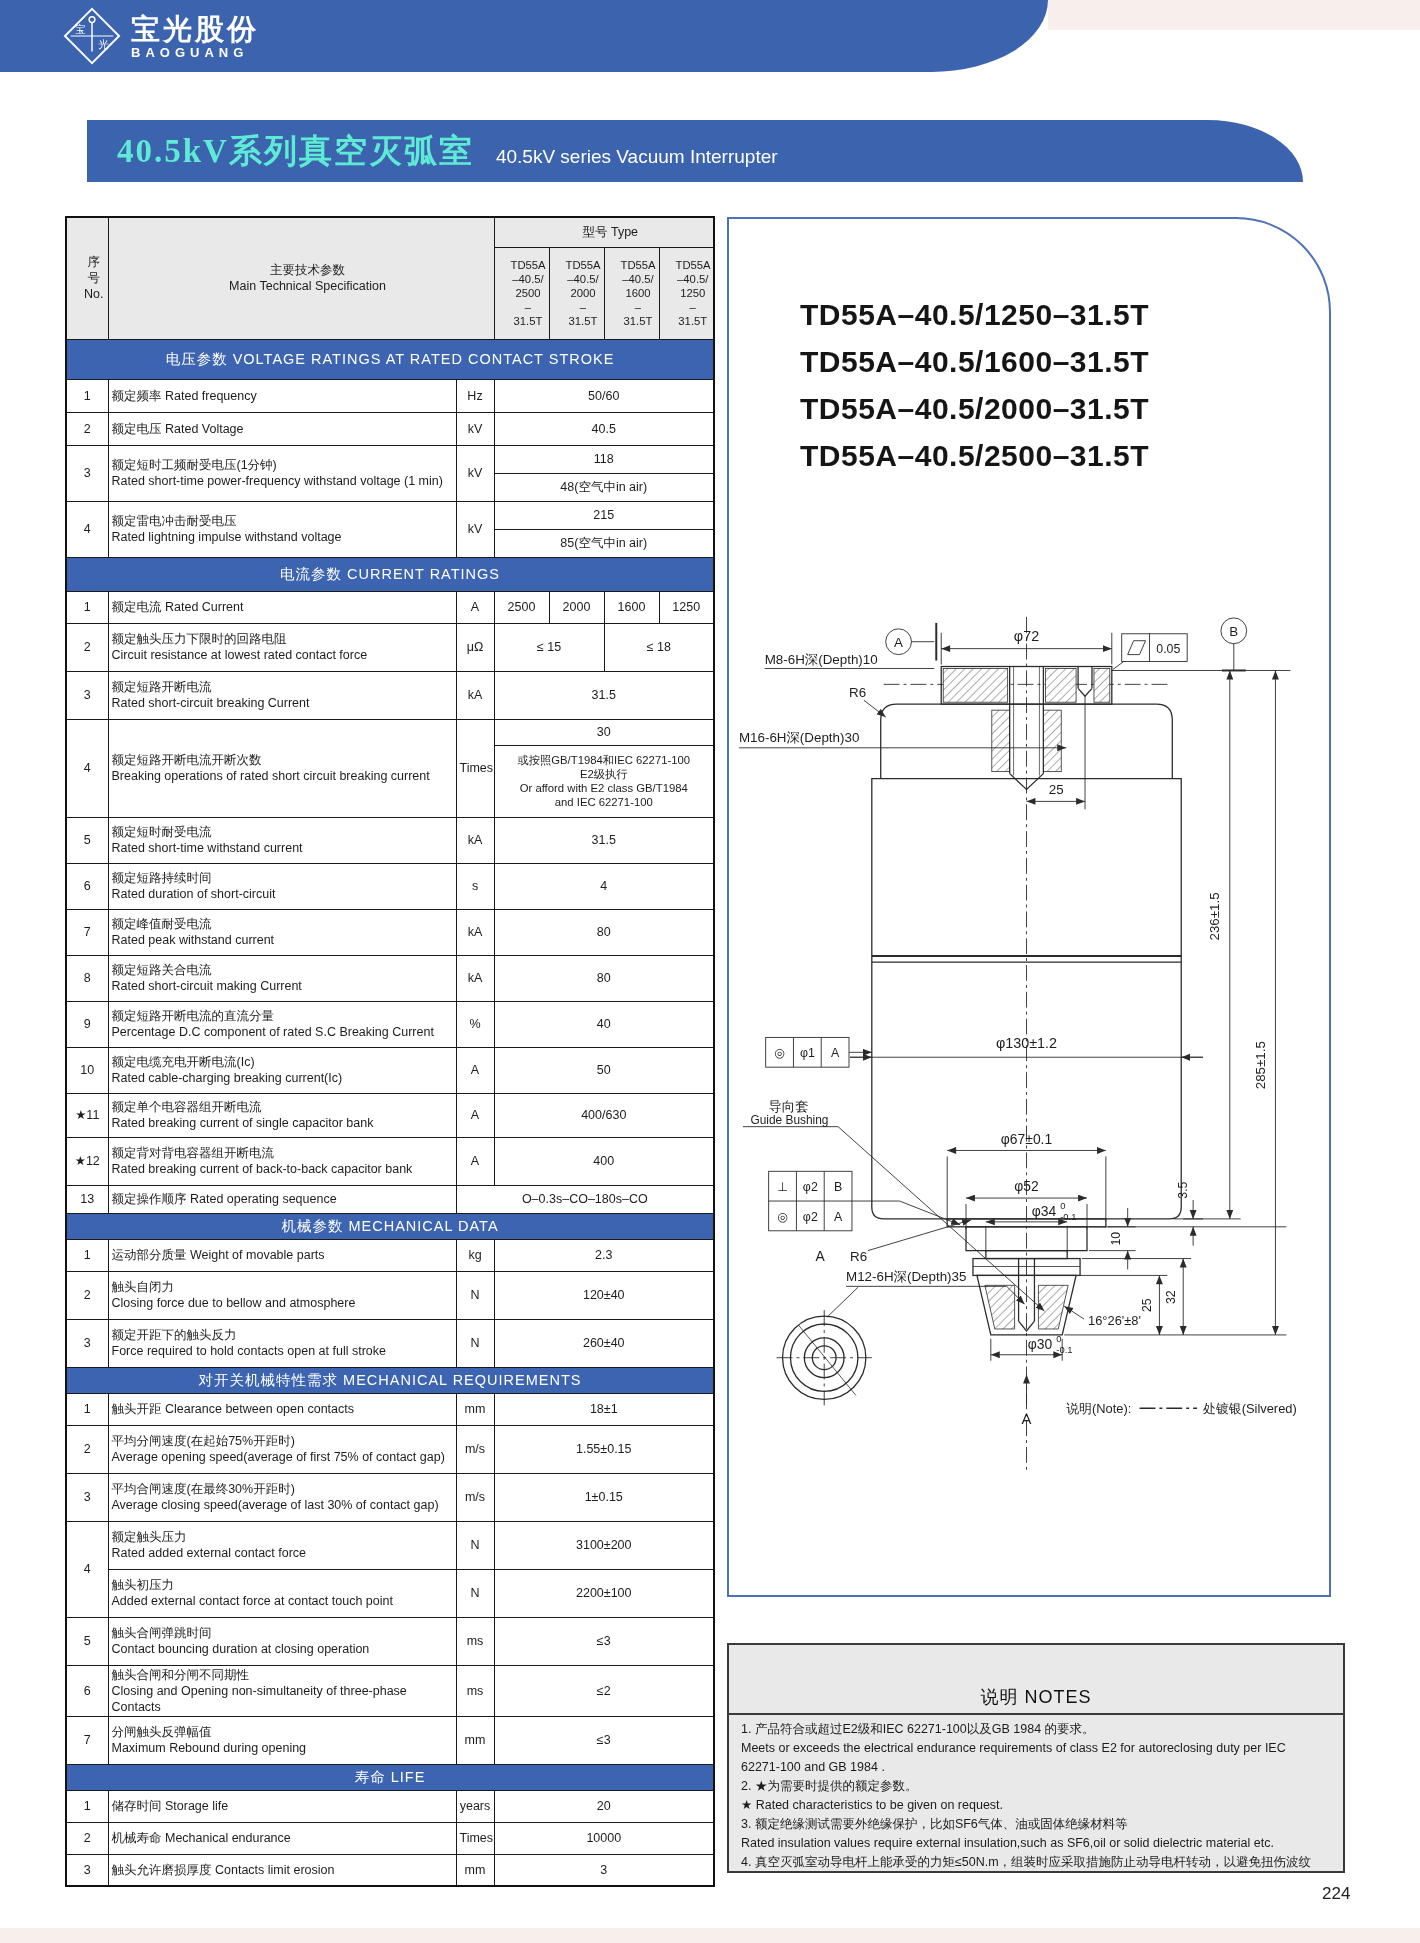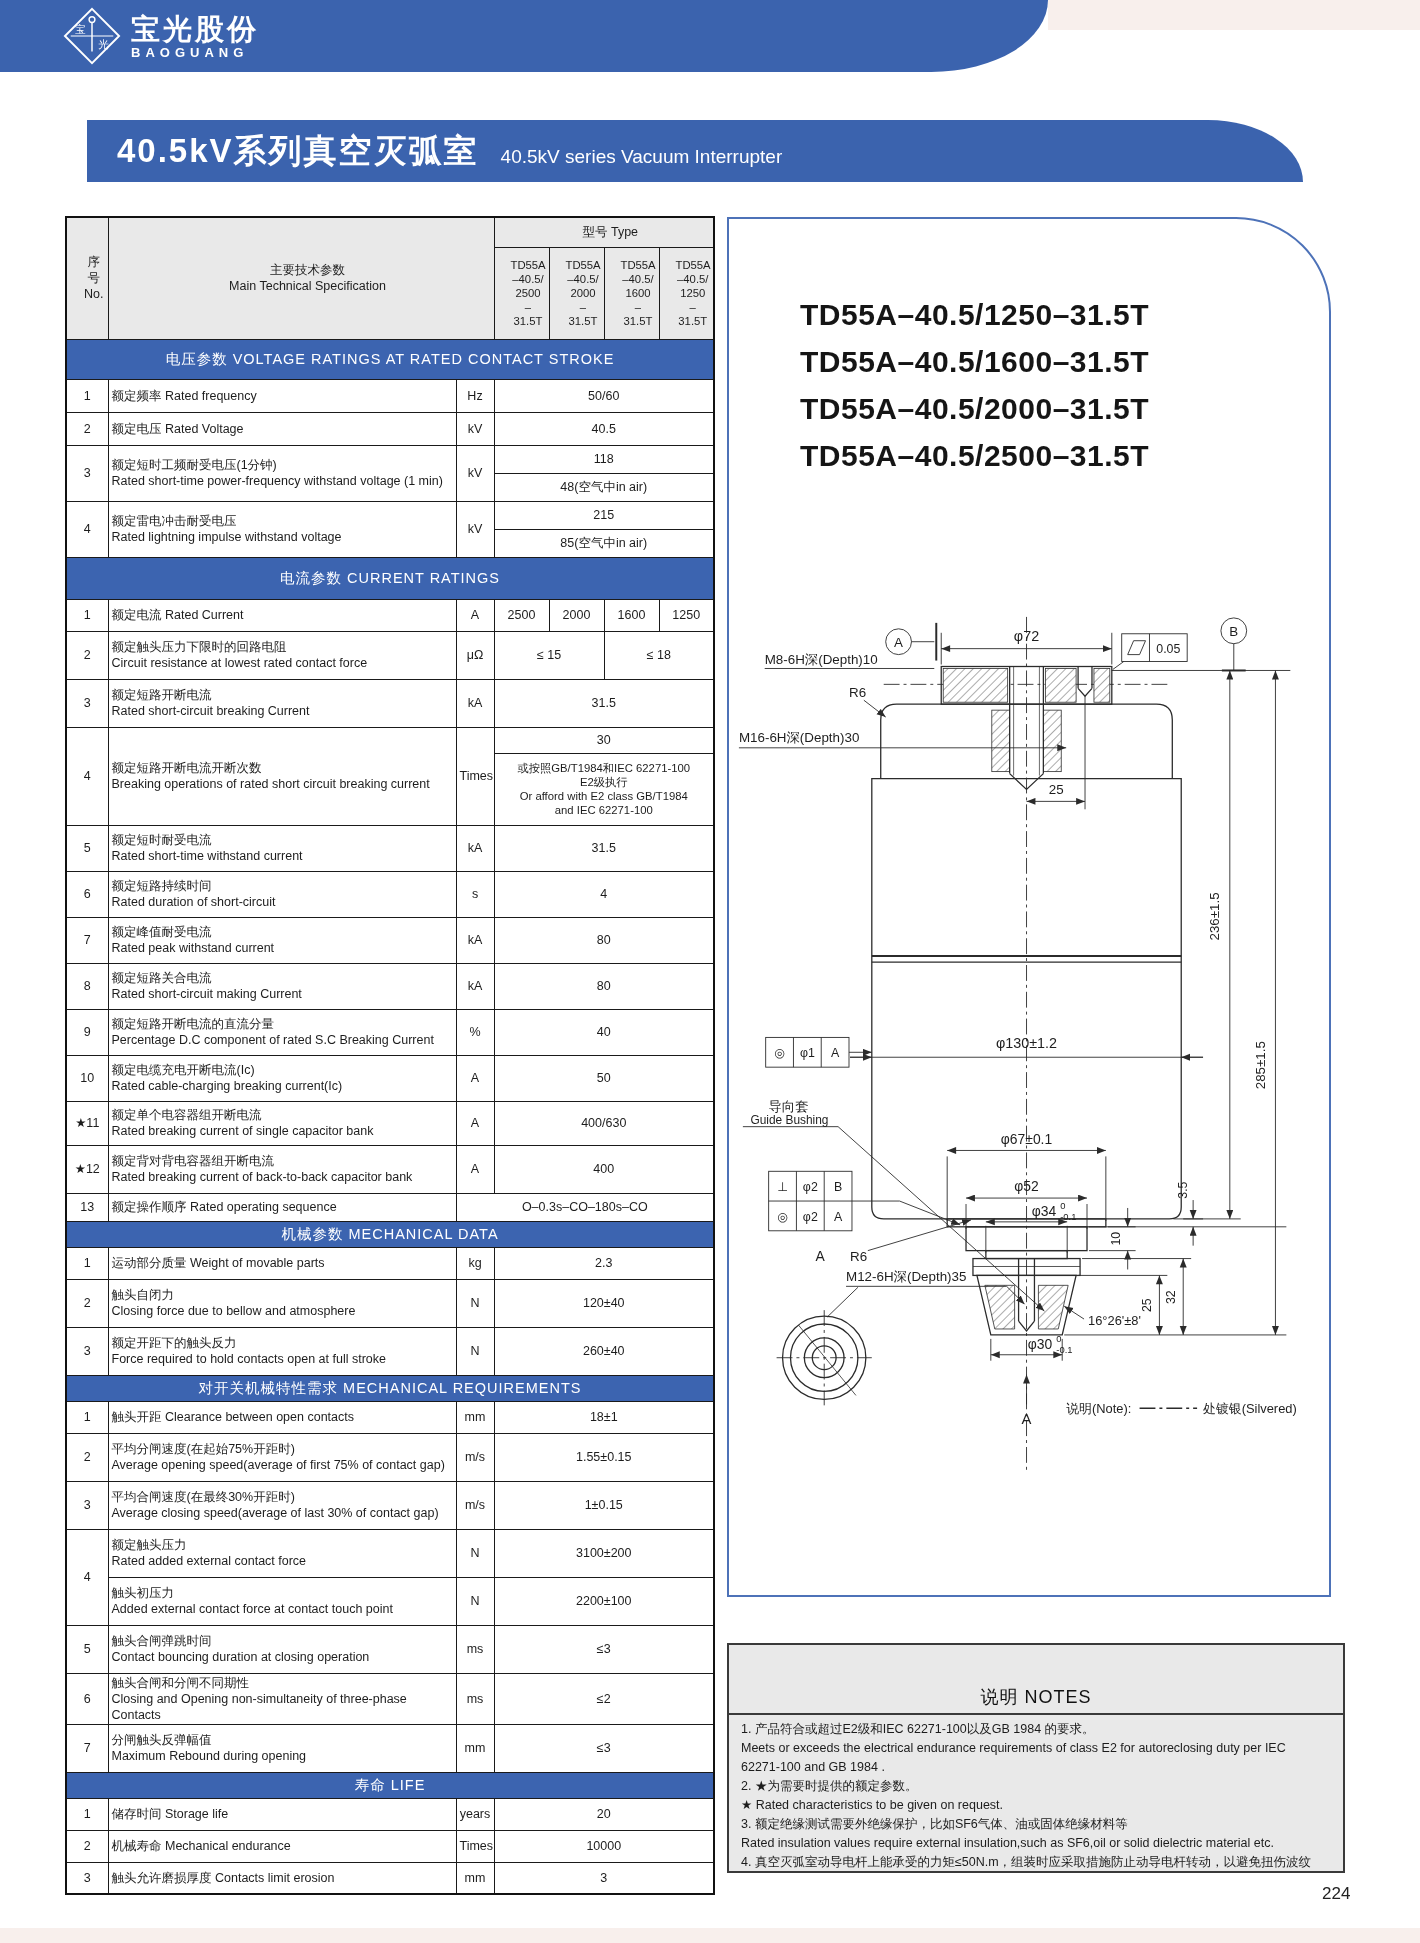--- a/index.html
+++ b/index.html
@@ -8,21 +8,21 @@
   
   .header-band{position:absolute;left:0;top:0;width:1048px;height:72px;background:#3b63ae;
                border-bottom-right-radius:120px 74px;}
   .tr-strip{position:absolute;left:1048px;top:0;width:372px;height:30px;background:#f8efec;}
   .logo{position:absolute;left:63px;top:7px;display:flex;align-items:center;gap:10px;color:#fff;}
   .logo-text .cn{font-size:29px;font-weight:bold;letter-spacing:3px;line-height:32px;}
   .logo-text .en{font-size:13px;font-weight:bold;letter-spacing:5px;line-height:15px;}
   
   .title-bar{position:absolute;left:87px;top:120px;width:1216px;height:62px;background:#3b63ae;
              border-top-right-radius:95px 62px;display:flex;align-items:center;}
-  .title-cn{font-size:33px;font-weight:bold;color:#ffffff;margin-left:30px;letter-spacing:2px;white-space:nowrap;}
+  .title-cn{font-size:33px;font-weight:bold;color:#5eead4;margin-left:30px;letter-spacing:2px;white-space:nowrap;font-family:Liberation Serif, serif;}
   .title-en{font-size:19px;color:#fff;margin-left:22px;margin-top:12px;white-space:nowrap;}
   
   .spec-table{position:absolute;left:65px;top:216px;border-collapse:collapse;table-layout:fixed;
               width:648px;color:#1d1d1d;border:2px solid #111;}
   .spec-table td{border:1.4px solid #1a1a1a;padding:1px 3px;font-size:12.5px;line-height:1.28;
                  text-align:center;vertical-align:middle;white-space:pre-line;overflow:hidden;}
   .spec-table td.name{text-align:left;}
   .spec-table td.hdr{background:#e9e9e9;padding-left:16px;}
   .spec-table tr.bar td{background:#3c64b0;color:#fff;font-size:14.5px;letter-spacing:1px;padding:0;}
   .spec-table td.sm{font-size:11.3px;line-height:1.25;}
@@ -136,21 +136,21 @@
     <td rowspan="2">4</td>
     <td class="name" rowspan="2">额定雷电冲击耐受电压
 Rated lightning impulse withstand voltage</td>
     <td rowspan="2">kV</td>
     <td colspan="4">215</td>
   </tr>
   <tr style="height:28px">
         <td colspan="4">85(空气中in air)</td>
       </tr>
 
-  <tr class="bar" style="height:42px">
+  <tr class="bar" style="height:34px">
         <td colspan="7">电流参数  CURRENT RATINGS</td>
       </tr>
   <tr style="height:32px">
     <td>1</td>
     <td class="name">额定电流 Rated Current</td>
     <td>A</td>
     <td>2500</td>
     <td>2000</td>
     <td>1600</td>
     <td>1250</td>

